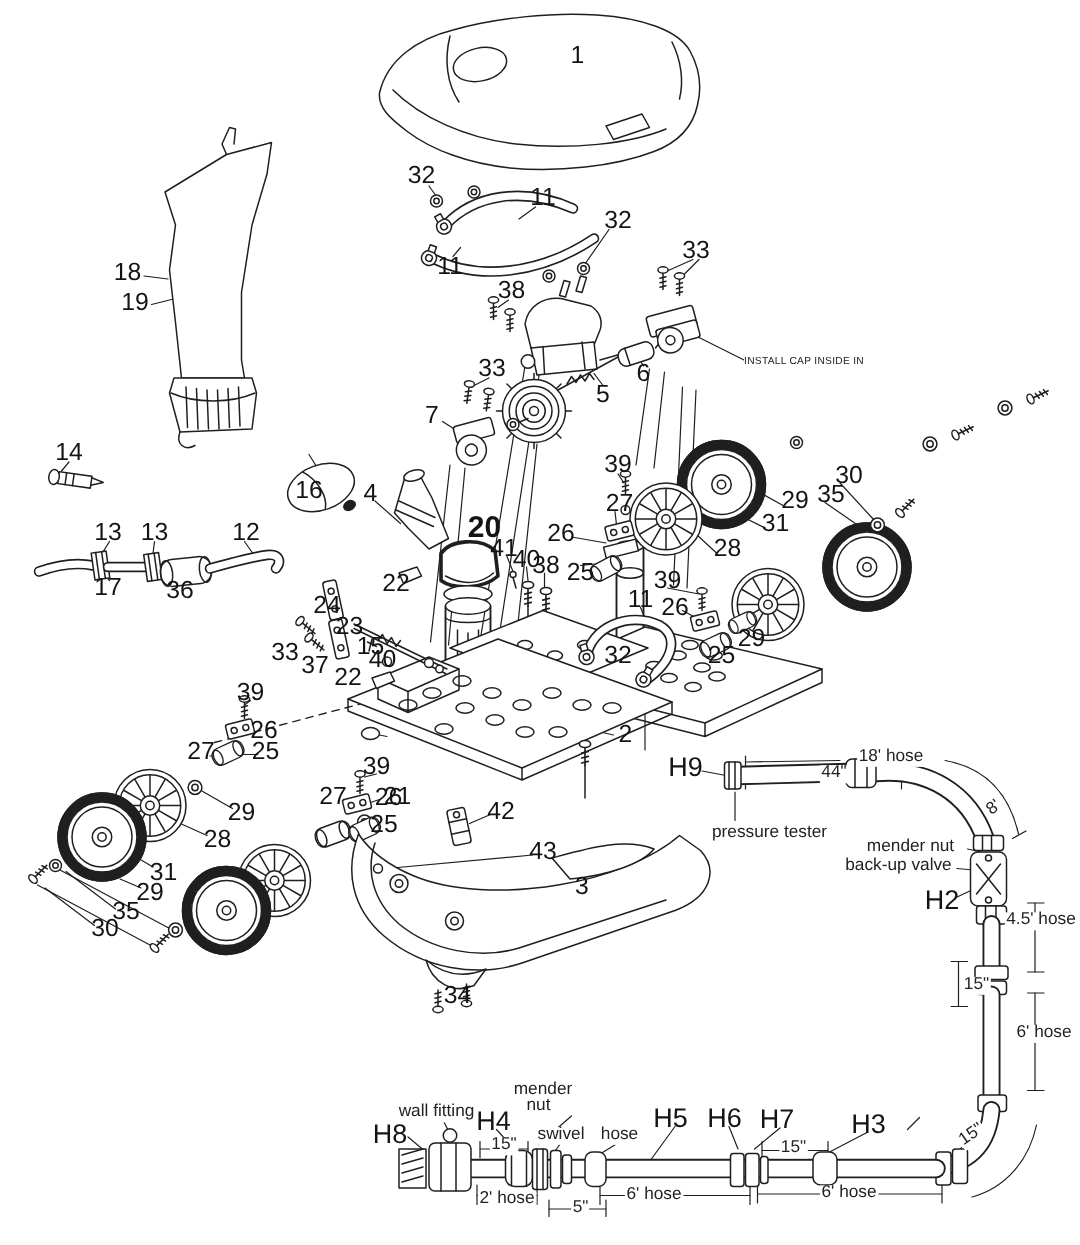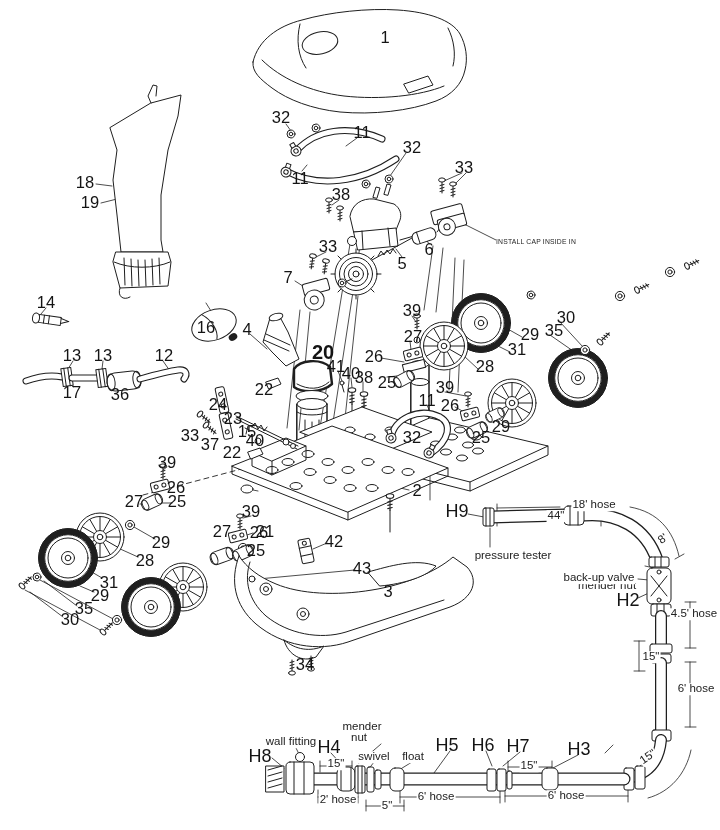--- a/index.html
+++ b/index.html
@@ -669,32 +669,32 @@
       <span class="lbl h" style="left: 260px; top: 756px; transform: translate(-50%, -50%) rotate(0deg);">H8</span>
       <span class="lbl h" style="left: 329px; top: 747px; transform: translate(-50%, -50%) rotate(0deg);">H4</span>
       <span class="lbl h" style="left: 447px; top: 745px; transform: translate(-50%, -50%) rotate(0deg);">H5</span>
       <span class="lbl h" style="left: 483px; top: 745px; transform: translate(-50%, -50%) rotate(0deg);">H6</span>
       <span class="lbl h" style="left: 518px; top: 746px; transform: translate(-50%, -50%) rotate(0deg);">H7</span>
       <span class="lbl h" style="left: 579px; top: 749px; transform: translate(-50%, -50%) rotate(0deg);">H3</span>
       <span class="lbl small" style="left: 594px; top: 505px; transform: translate(-50%, -50%) rotate(0deg);">18' hose</span>
       <span class="lbl small" style="left: 556px; top: 516px; transform: translate(-50%, -50%) rotate(0deg);">44"</span>
       <span class="lbl small" style="left: 663px; top: 539px; transform: translate(-50%, -50%) rotate(-38deg);">8'</span>
       <span class="lbl small" style="left: 513px; top: 556px; transform: translate(-50%, -50%) rotate(0deg);">pressure tester</span>
-      <span class="lbl small" style="left: 607px; top: 565px; transform: translate(-50%, -50%) rotate(0deg); margin-top: 21px;">mender nut</span>
+      <span class="lbl small" style="left: 607px; top: 565px; transform: translate(-50%, -50%) rotate(0deg);">mender nut</span>
       <span class="lbl small" style="left: 599px; top: 578px; transform: translate(-50%, -50%) rotate(0deg);">back-up valve</span>
       <span class="lbl small" style="left: 694px; top: 614px; transform: translate(-50%, -50%) rotate(0deg);">4.5' hose</span>
       <span class="lbl small" style="left: 651px; top: 657px; transform: translate(-50%, -50%) rotate(0deg);">15"</span>
       <span class="lbl small" style="left: 696px; top: 689px; transform: translate(-50%, -50%) rotate(0deg);">6' hose</span>
       <span class="lbl small" style="left: 648px; top: 757px; transform: translate(-50%, -50%) rotate(-35deg);">15"</span>
       <span class="lbl small" style="left: 291px; top: 742px; transform: translate(-50%, -50%) rotate(0deg);">wall fitting</span>
       <span class="lbl small" style="left: 362px; top: 727px; transform: translate(-50%, -50%) rotate(0deg);">mender</span>
       <span class="lbl small" style="left: 359px; top: 738px; transform: translate(-50%, -50%) rotate(0deg);">nut</span>
       <span class="lbl small" style="left: 336px; top: 764px; transform: translate(-50%, -50%) rotate(0deg);">15"</span>
       <span class="lbl small" style="left: 374px; top: 757px; transform: translate(-50%, -50%) rotate(0deg);">swivel</span>
-      <span class="lbl small" style="left: 413px; top: 757px; transform: translate(-50%, -50%) rotate(0deg);">float</span>
+      <span class="lbl small" style="left: 413px; top: 757px; transform: translate(-50%, -50%) rotate(0deg);">hose</span>
       <span class="lbl small" style="left: 338px; top: 800px; transform: translate(-50%, -50%) rotate(0deg);">2' hose</span>
       <span class="lbl small" style="left: 387px; top: 806px; transform: translate(-50%, -50%) rotate(0deg);">5"</span>
       <span class="lbl small" style="left: 436px; top: 797px; transform: translate(-50%, -50%) rotate(0deg);">6' hose</span>
       <span class="lbl small" style="left: 566px; top: 796px; transform: translate(-50%, -50%) rotate(0deg);">6' hose</span>
       <span class="lbl small" style="left: 529px; top: 766px; transform: translate(-50%, -50%) rotate(0deg);">15"</span>
       <span class="lbl tiny" style="left: 536px; top: 242px; transform: translate(-50%, -50%) rotate(0deg);">INSTALL CAP INSIDE IN</span>
     </div>
 
 </div>
 

